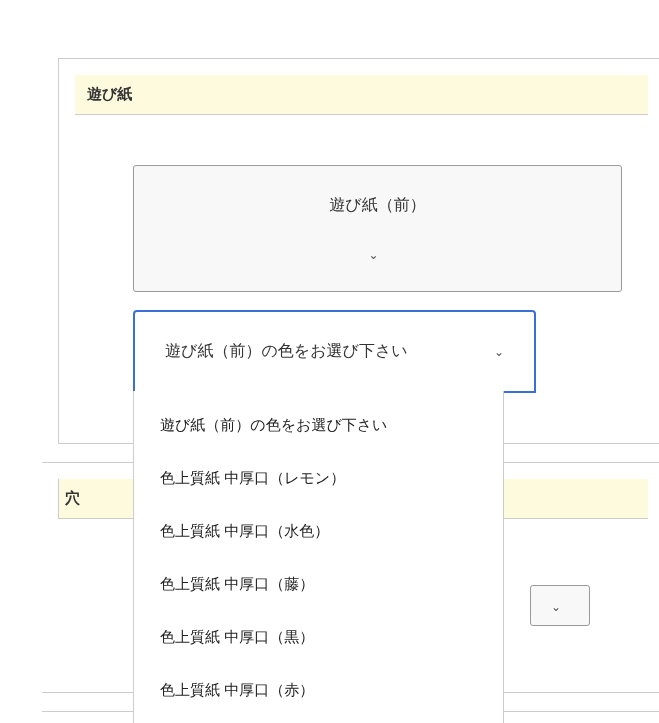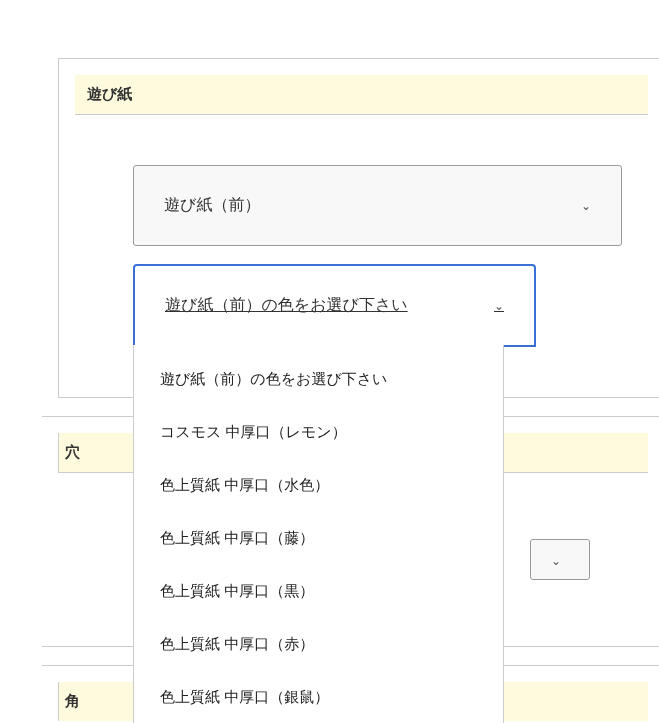--- a/index.html
+++ b/index.html
@@ -28,21 +28,20 @@
     }
     .section-body {
       padding: 18px 26px;
       background: #fff;
     }
     .select-row {
       margin-bottom: 18px;
     }
     .select-row:last-child {
       margin-bottom: 0;
-      text-decoration: underline;
     }
     .custom-select {
       width: 100%;
       padding: 13px 14px;
       font-size: 16px;
       border: 1px solid #9a9a9a;
       border-radius: 3px;
       background: #fafafa;
       appearance: none;
       -webkit-appearance: none;
@@ -56,20 +55,21 @@
       border: 2px solid #3b6fd8;
       background: #fff;
       border-top-left-radius: 4px;
       border-top-right-radius: 4px;
       border-bottom-left-radius: 0;
       border-bottom-right-radius: 0;
     }
     .custom-select.collapsed {
       border: 1px solid #9a9a9a;
       background: #f8f8f8;
+      flex-direction: column;
     }
     .chevron {
       font-size: 12px;
       color: #555;
       margin-left: 8px;
     }
     .dropdown-wrapper {
       position: relative;
     }
     .dropdown-list {
@@ -135,21 +135,21 @@
       </div>
     </div>
 
     <div class="select-row dropdown-wrapper">
       <div class="custom-select open" style="width: calc(100% - 86px);">
         <span>遊び紙（前）の色をお選び下さい</span>
         <span class="chevron">⌄</span>
       </div>
       <div class="dropdown-list" id="dropdown-list">
           <div class="dropdown-item">遊び紙（前）の色をお選び下さい</div>
-          <div class="dropdown-item">コスモス 中厚口（レモン）</div>
+          <div class="dropdown-item">色上質紙 中厚口（レモン）</div>
           <div class="dropdown-item">色上質紙 中厚口（水色）</div>
           <div class="dropdown-item">色上質紙 中厚口（藤）</div>
           <div class="dropdown-item">色上質紙 中厚口（黒）</div>
           <div class="dropdown-item">色上質紙 中厚口（赤）</div>
           <div class="dropdown-item">色上質紙 中厚口（銀鼠）</div>
           <div class="dropdown-item">--------ここからオプション用紙--------</div>
           <div class="dropdown-item">NTほそおりGA（紫）80kg(1冊につき60円アップ)</div>
           <div class="dropdown-item highlighted">ギンガムGA（しんく）80kg(1冊につき60円アップ)</div>
           <div class="dropdown-item">ギンガムGA（ジェードグリーン）100kg(1冊につき80円アップ)</div>
           <div class="dropdown-item">ミランダ（ばら）100kg(1冊につき100円アップ)</div>

